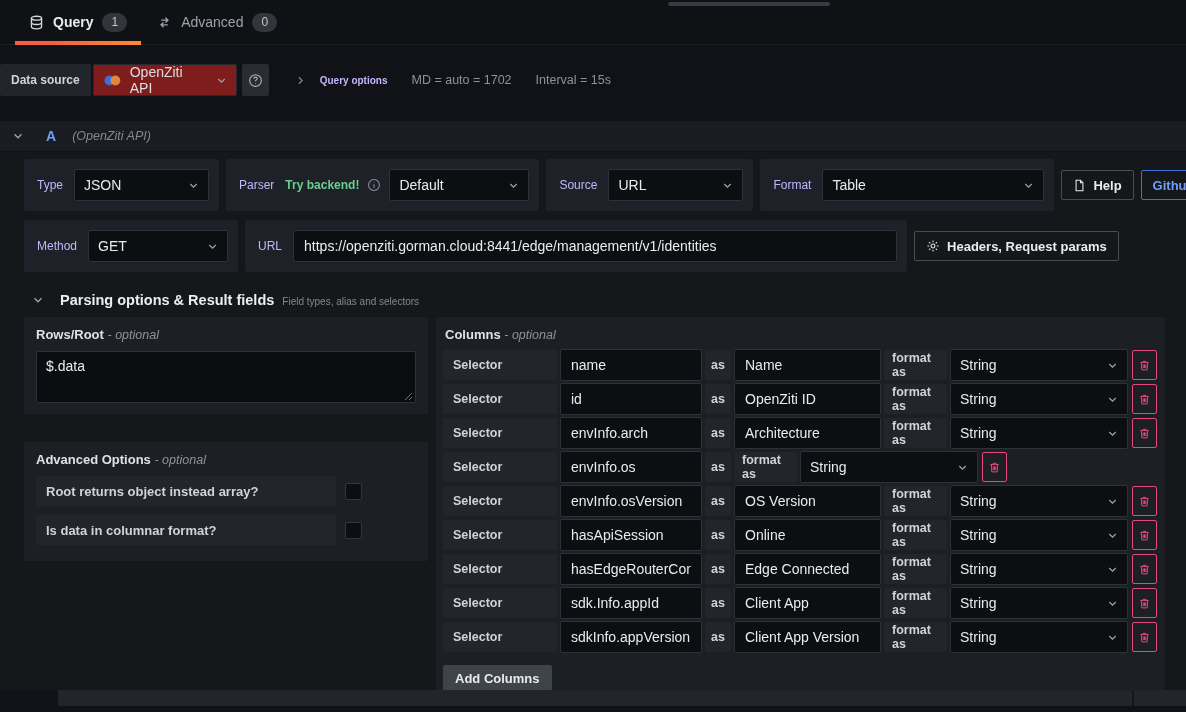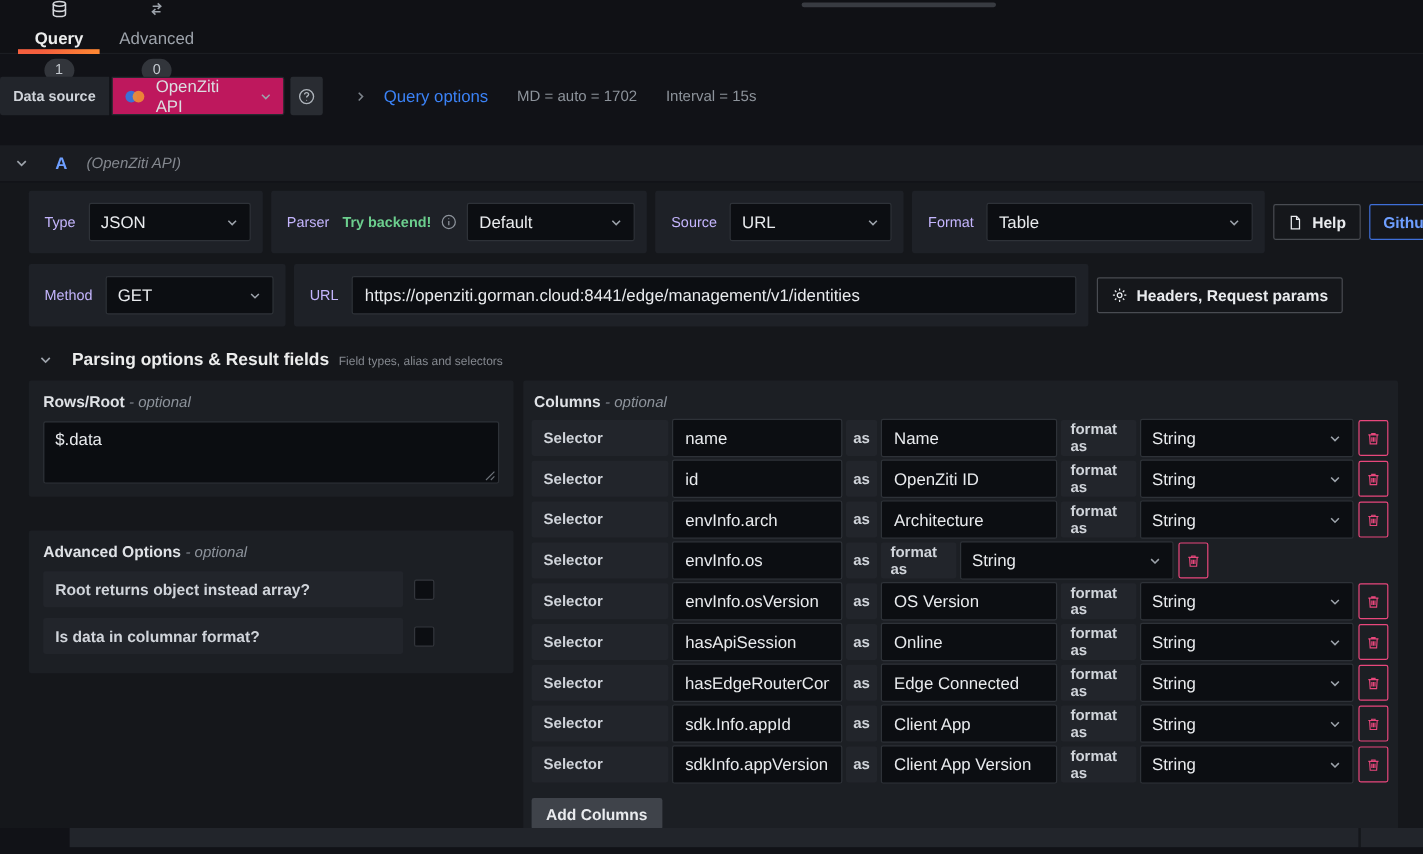--- a/index.html
+++ b/index.html
@@ -8,46 +8,46 @@
     background:#111217; color:#ccccdc;
     font-family:"Liberation Sans", sans-serif; font-size:13px;
     position:relative; overflow:hidden;
   }
   svg { display:block; }
 
   
   .tabbar { position:absolute; top:0; left:0; right:0; height:45px;
     display:flex; align-items:stretch; padding-left:14px;
     background:#101115; border-bottom:1px solid #1b1d22; }
-  .tab { display:flex; align-items:center; gap:9px; padding:0 15px; position:relative; cursor:pointer;flex-direction:column; }
+  .tab { display:flex; align-items:center; gap:9px; padding:0 15px; position:relative; cursor:pointer; }
   .tab .tab-icon { color:#9da3ab; }
   .tab.active .tab-icon { color:#d5d8dc; }
   .tab-label { font-size:14px; color:#9da3ab; }
   .tab.active .tab-label { color:#eceded; font-weight:700; }
   .tab.active::after { content:""; position:absolute; left:1px; right:1px; bottom:-1px; height:4px;
     background:linear-gradient(90deg,#f55f3e 30%, #ff8833 99%); }
   .badge { background:#32353b; color:#c3c8ce; border-radius:10px; font-size:12px;
     padding:1px 9px; line-height:17px; }
   .top-handle { position:absolute; top:2px; left:668px; width:162px; height:4px;
     background:#383b41; border-radius:2px; }
 
   
   .toolbar { position:absolute; top:64px; left:0; right:0; height:32px;
     display:flex; align-items:center; }
   .ds-label { background:#22252b; height:32px; display:flex; align-items:center;
     padding:0 11px; font-size:12px; font-weight:700; color:#d0d4da; border-radius:2px 0 0 2px; }
-  .ds-picker { margin-left:2px; height:32px; width:144px; background:#be185d;
+  .ds-picker { margin-left:2px; height:32px; width:144px; background:#7f1d1d;
     border:1px solid #26292f; border-radius:0 2px 2px 0;
     display:flex; align-items:center; gap:8px; padding:0 9px; cursor:pointer; }
   .ds-name { color:#dcdee1; font-size:14px; flex:1; }
   .ds-help { margin-left:5px; width:27px; height:32px; background:#292c32; border:none;
     border-radius:2px; display:flex; align-items:center; justify-content:center;
     color:#aeb4bb; cursor:pointer; }
   .crumb-chev { margin:0 14px 0 26px; color:#7d838b; }
-  .query-options { color:#3b82f6; font-size:14px; font-weight:400; cursor:pointer; }
+  .query-options { color:#c4b5fd; font-size:10px; font-weight:700; cursor:pointer; }
   .meta { color:#8d939b; font-size:12.5px; margin-left:24px; }
 
   
   .qrow-header { position:absolute; top:121px; left:0; right:0; height:30px;
     background:#1a1c21; display:flex; align-items:center; padding-left:12px; cursor:pointer; }
   .qrow-header .chev { color:#9da3ab; }
   .ref-id { color:#6e9fff; font-weight:700; font-size:14px; margin-left:22px; }
   .ds-hint { color:#84888f; font-style:italic; font-size:12.5px; margin-left:16px; }
 
   

